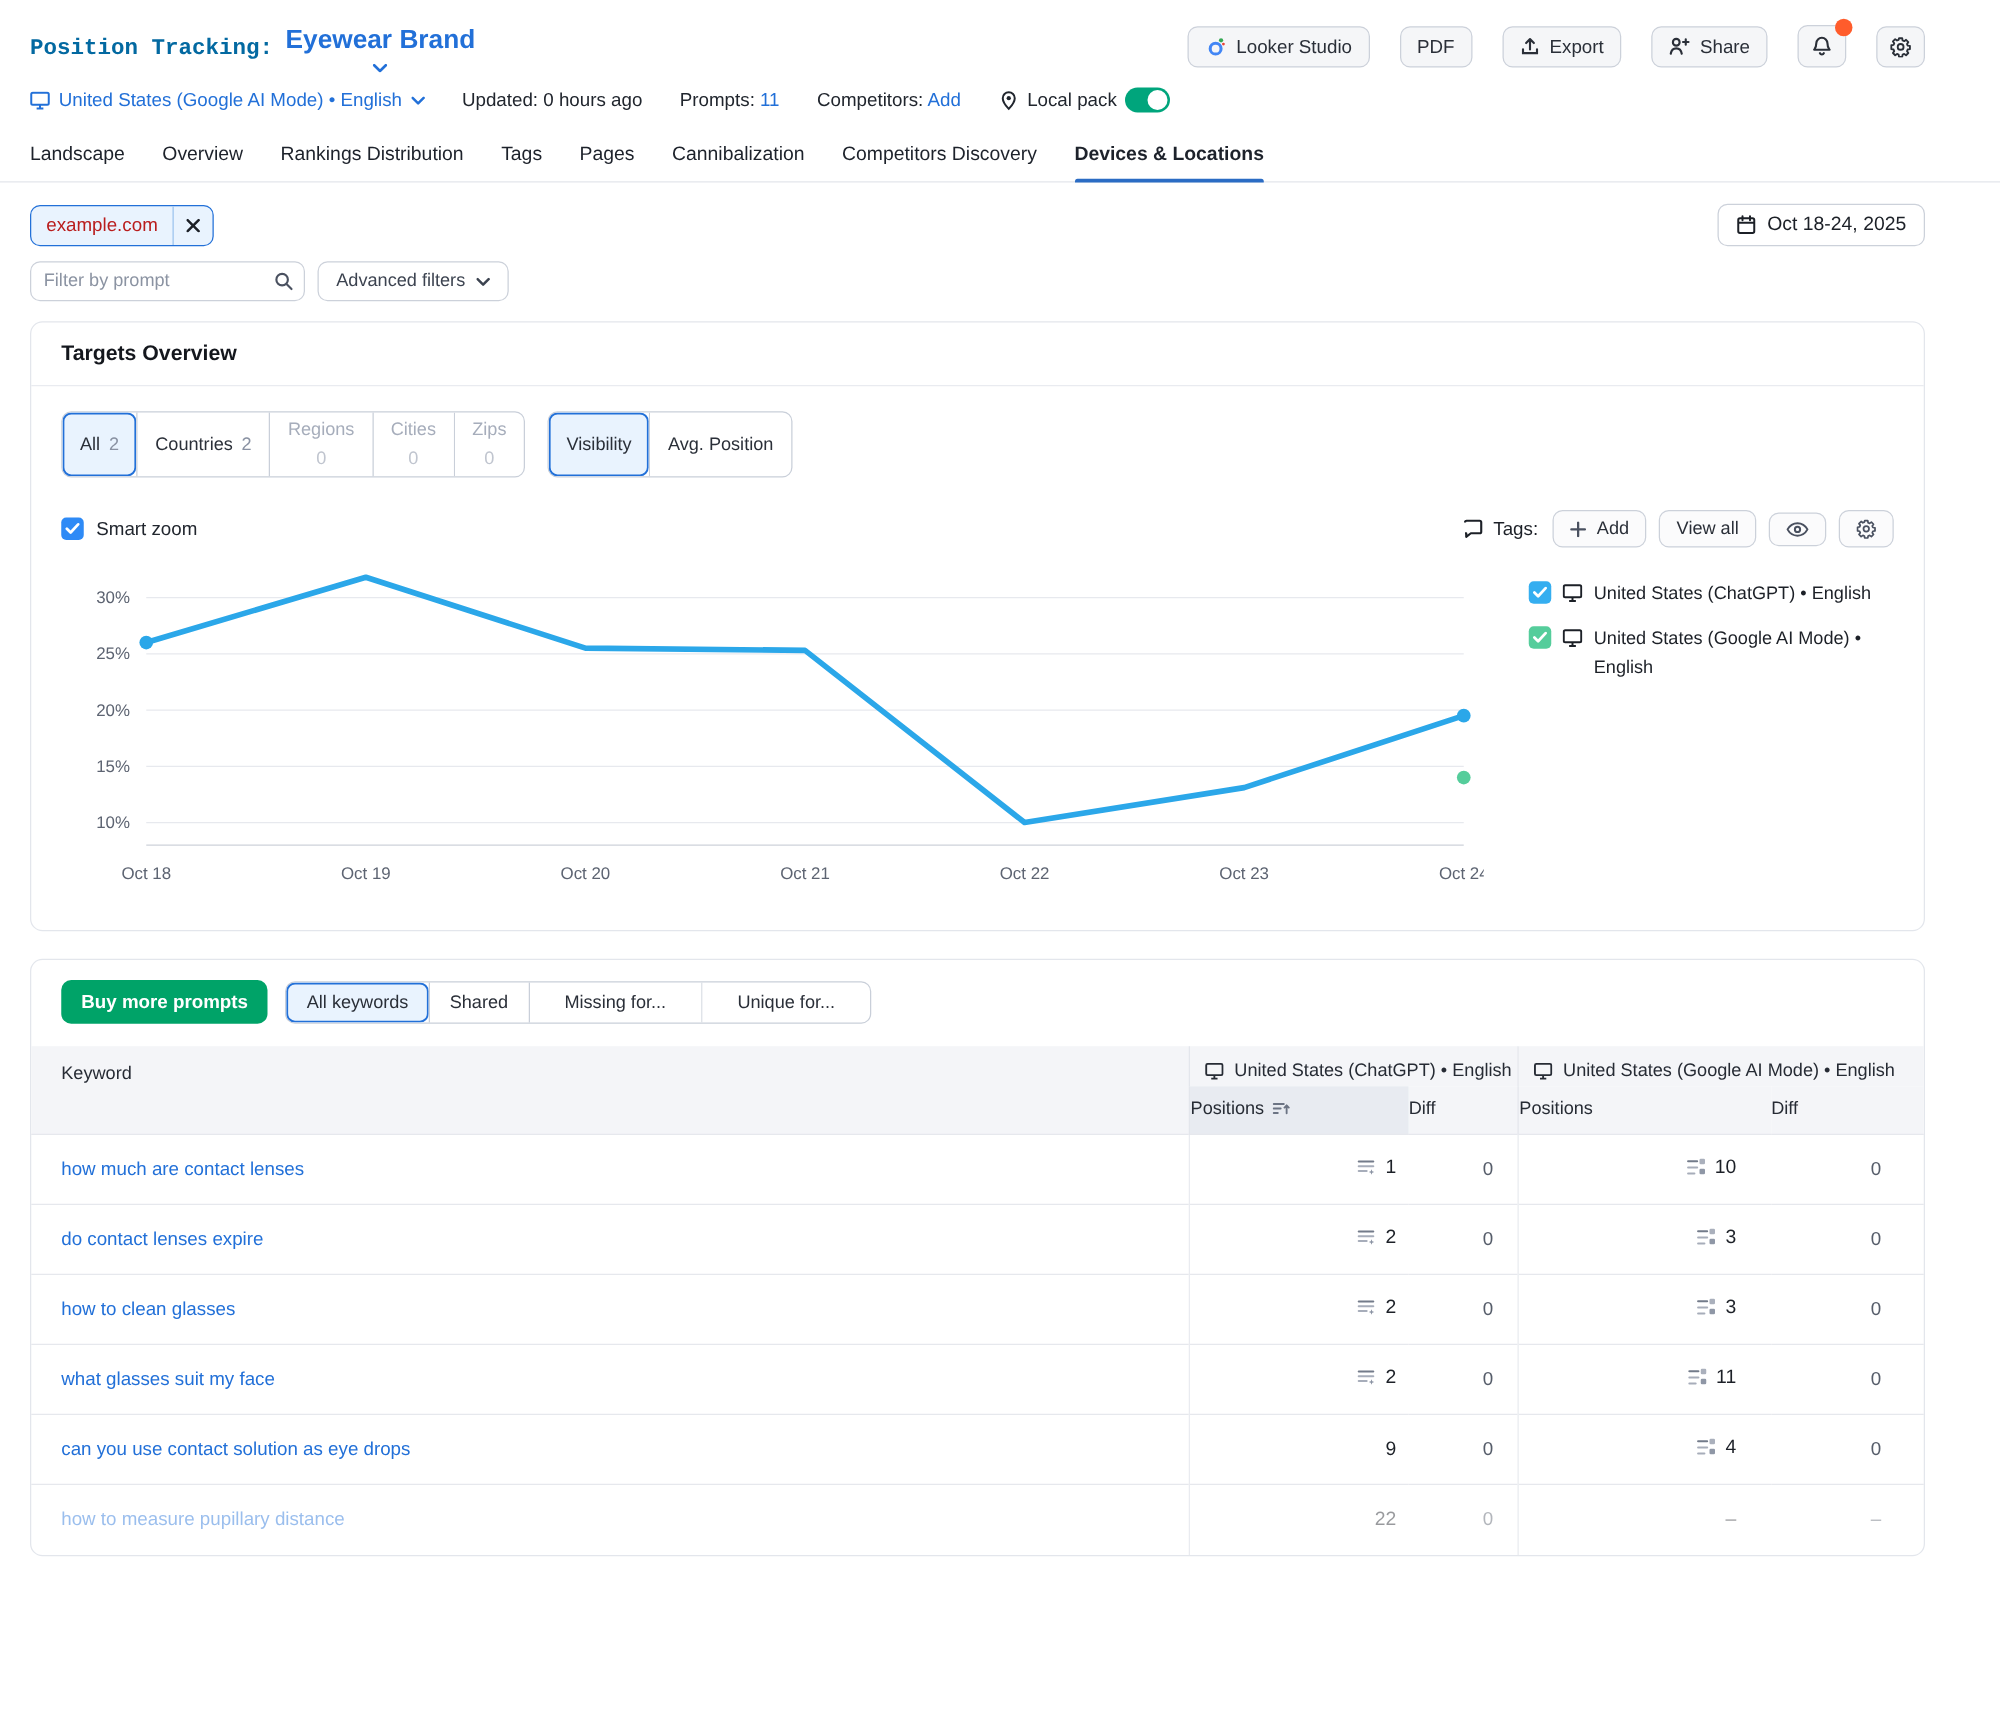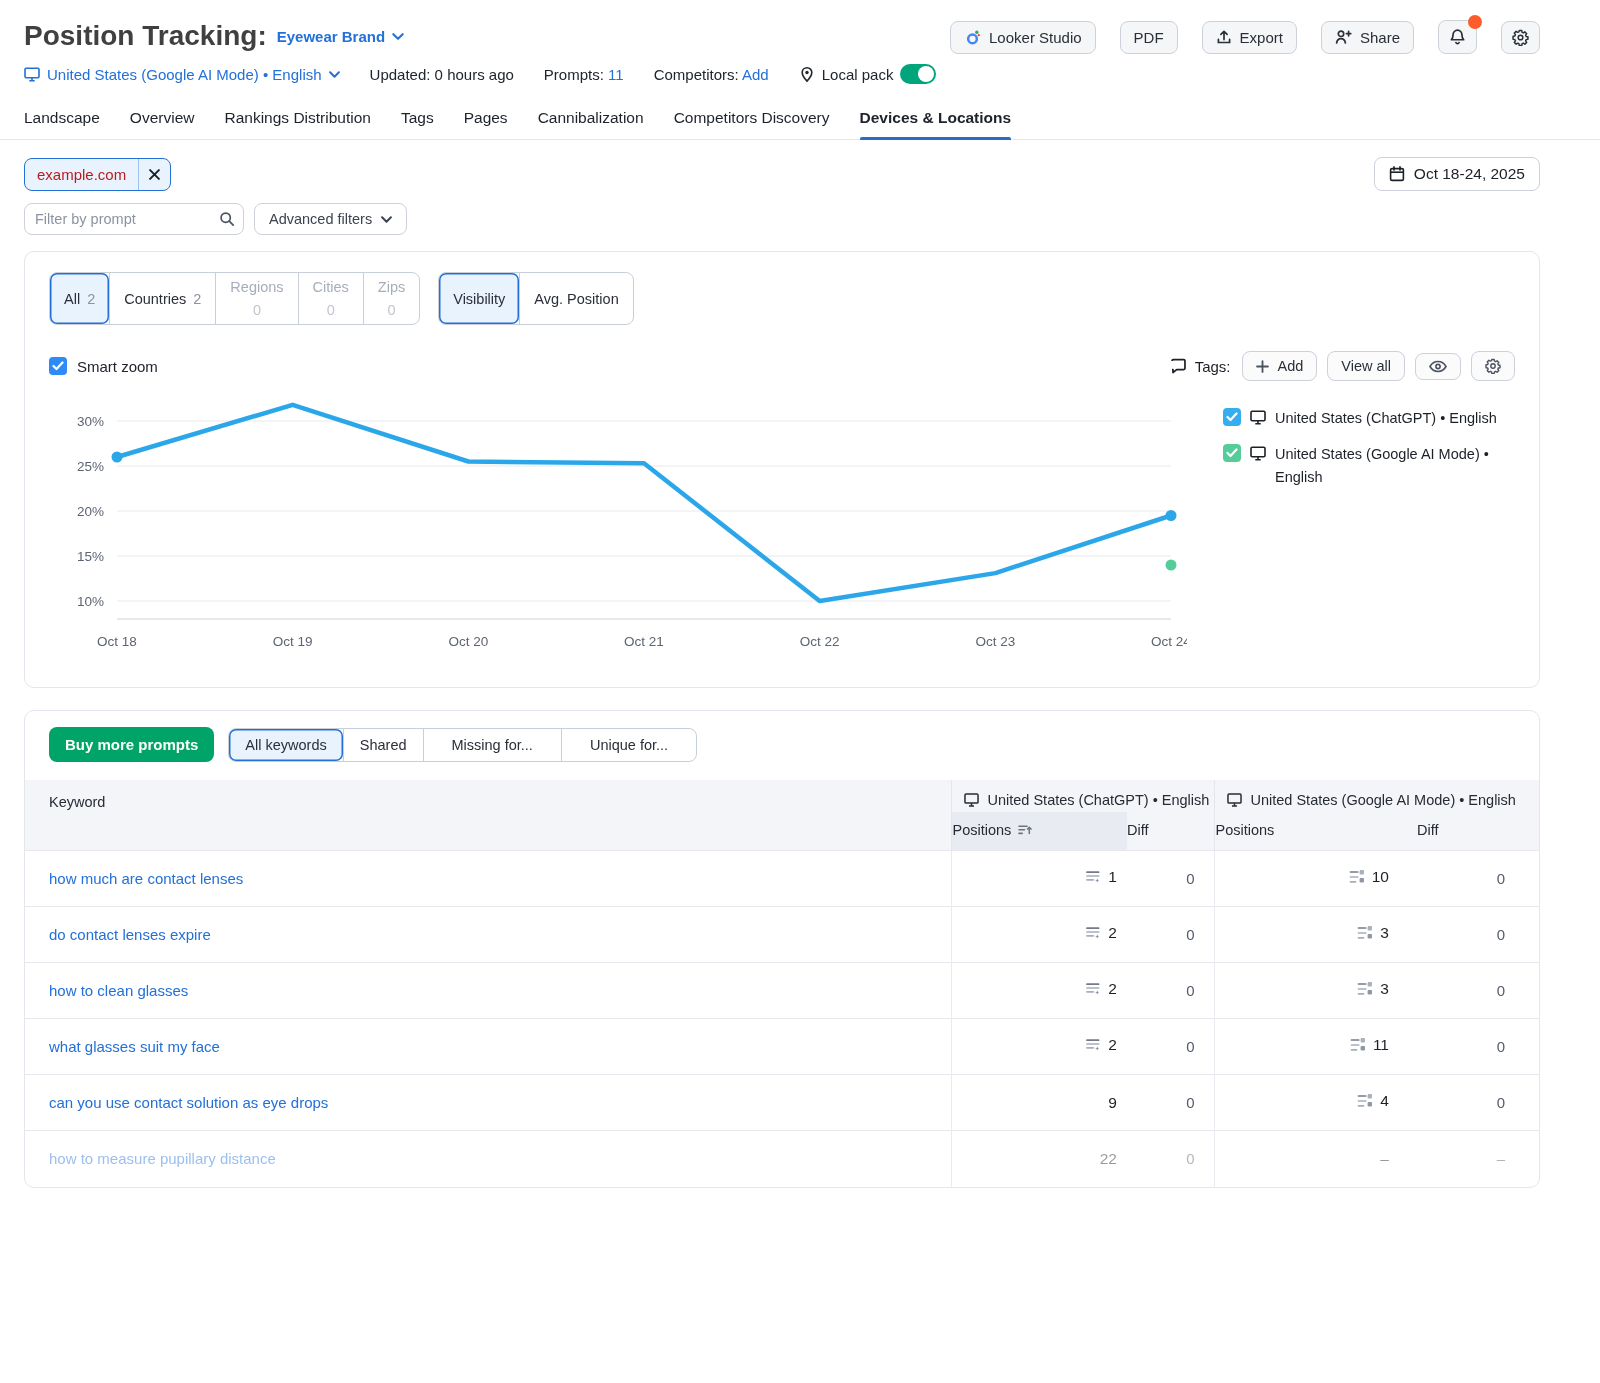--- a/index.html
+++ b/index.html
@@ -3,22 +3,22 @@
 <meta charset="utf-8">
 <style>
   * { box-sizing: border-box; margin: 0; padding: 0; }
   html,body { width:1600px; height:1383px; overflow:hidden; background:#fff;
     font-family:"Liberation Sans","DejaVu Sans",sans-serif; color:#21262e; }
   .px { padding-left:24px; padding-right:60px; }
 
   
   .topbar { display:flex; justify-content:space-between; align-items:flex-start; padding-top:20px; }
   .title-row { display:flex; align-items:center; gap:10px; }
-  .pt-title { font-size:28px; font-weight:700; color:#404040; }
-  .project-link { font-size:15px; font-weight:700; color:#2270d8; display:flex; align-items:center; gap:7px; cursor:pointer; }
+  .pt-title { font-size:18px; font-weight:700; color:#0369a1;font-family:Liberation Mono, monospace; }
+  .project-link { font-size:21px; font-weight:700; color:#2270d8; display:flex; align-items:center; gap:7px; cursor:pointer;flex-direction:column; }
   .meta-row { display:flex; align-items:center; gap:30px; margin-top:12px; font-size:15px; }
   .meta-link { color:#2270d8; display:flex; align-items:center; gap:7px; cursor:pointer; }
   .meta-plain { color:#21262e; }
   .blue { color:#2270d8; cursor:pointer; }
   .localpack { display:flex; align-items:center; gap:7px; }
   .toggle { width:36px; height:20px; border-radius:10px; background:#00a57c; position:relative; cursor:pointer; }
   .toggle .knob { position:absolute; top:2px; right:2px; width:16px; height:16px; border-radius:50%; background:#fff; }
 
   .actions { display:flex; gap:24px; align-items:center; }
   .btn { display:inline-flex; align-items:center; gap:8px; background:#f5f6f8; border:1px solid #ccd1da;
@@ -249,20 +249,23 @@
   </span>
   <button class="dropdown-btn">
     <span>Advanced filters</span>
     <svg width="11" height="7" viewBox="0 0 10 6">
         <path d="M1 1l4 4 4-4" fill="none" stroke="#3c4350" stroke-width="1.8" stroke-linecap="round" stroke-linejoin="round"></path>
       </svg>
   </button>
 </div>
 
 <section class="card">
+  <div class="card-header">
+    <span class="card-title">Targets Overview</span>
+  </div>
   <div class="card-body">
     <div class="controls-row">
       <div class="seg">
         <span class="seg-item active">
           <span>All</span>
           <span class="count">2</span>
         </span>
         <span class="seg-item">
           <span>Countries</span>
           <span class="count">2</span>

